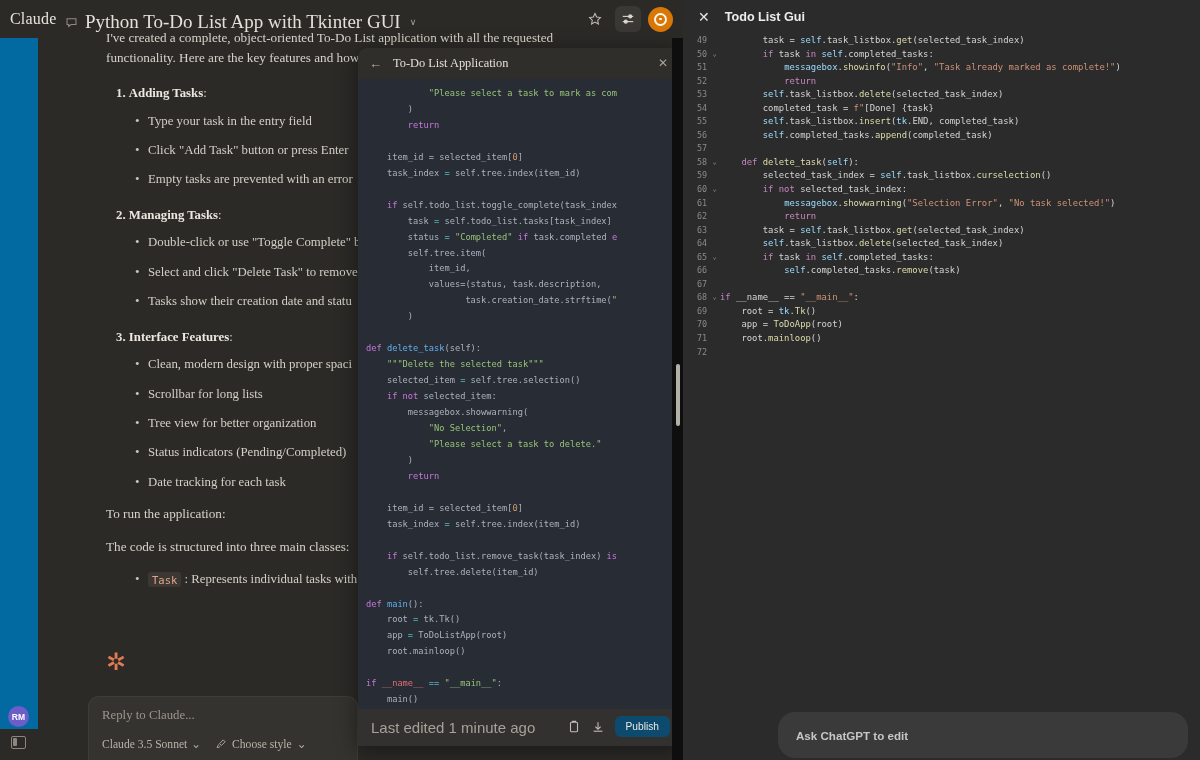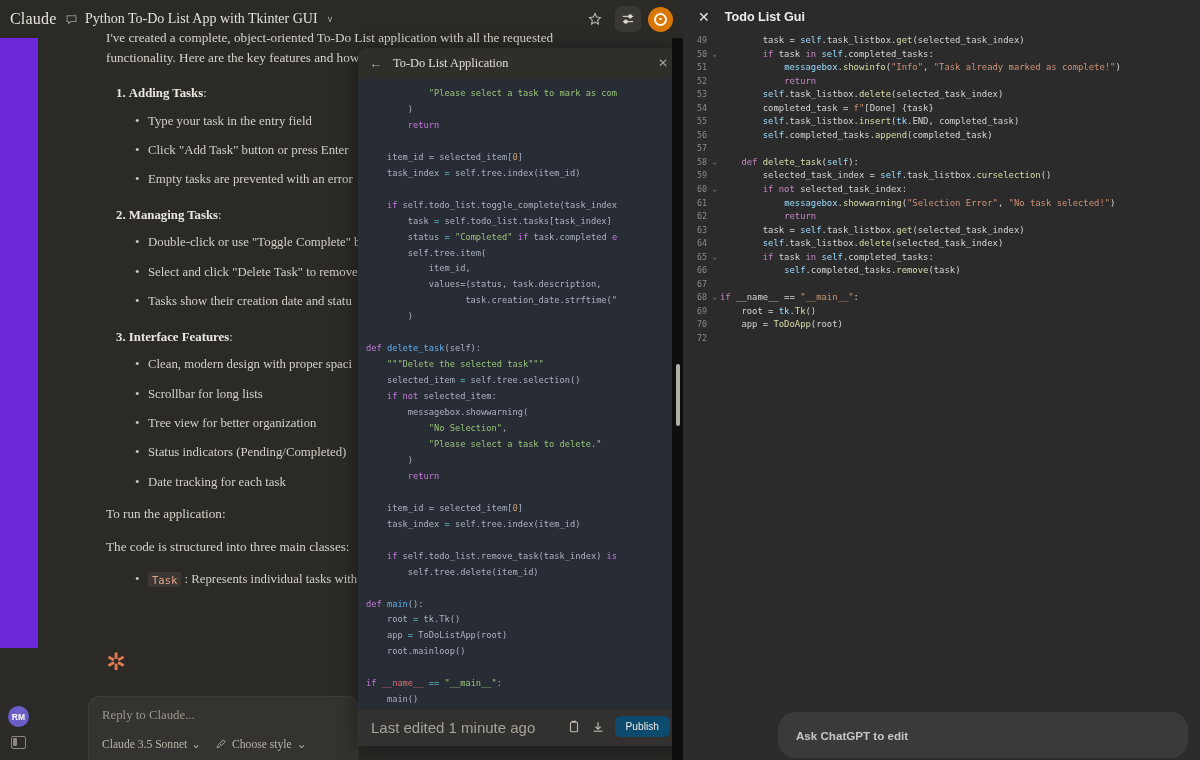--- a/index.html
+++ b/index.html
@@ -11,22 +11,22 @@
   }
   #root { position: relative; width: 1200px; height: 760px; }
 
   
   .claude-win {
     position: absolute; left: 0; top: 0; width: 683px; height: 760px;
     background: #2b2a27;
     overflow: hidden;
   }
   .claude-rail {
-    position: absolute; left: 0; top: 0; width: 38px; height: 648px;
-    background: #6d28d9;
+    position: absolute; left: 0; top: 0; width: 38px; height: 729px;
+    background: #0369a1;
     text-align: right;
   }
   .rail-avatar {
     position: absolute; left: 8px; top: 706px; width: 21px; height: 21px;
     border-radius: 50%; background: #6b5ec9;
     color: #fff; font-size: 8.5px; font-weight: bold;
     display: flex; align-items: center; justify-content: center;
     letter-spacing: .2px;
   }
   .rail-panel-icon {
@@ -48,21 +48,21 @@
     font-family: "Liberation Serif", serif;
     font-size: 16px; color: #e8e4dc; letter-spacing: .2px;
   }
   .chat-title-wrap {
     position: absolute; left: 65px; top: 11px;
     display: flex; align-items: center; gap: 7px;
   }
   .chat-icon { width: 13px; height: 13px; opacity: .75; }
   .chat-title {
     font-family: "Liberation Serif", serif;
-    font-size: 14px; color: #e4e0d8; white-space: nowrap;
+    font-size: 19px; color: #e4e0d8; white-space: nowrap;
   }
   .chev { color: #a8a39a; font-size: 9px; margin-left: 2px; }
 
   .topbar-actions {
     position: absolute; right: 10px; top: 6px;
     display: flex; align-items: center; gap: 7px;
   }
   .tb-btn {
     width: 26px; height: 26px; border-radius: 6px;
     display: flex; align-items: center; justify-content: center;
@@ -570,20 +570,25 @@
           <span class="lnum">69</span>
           <span class="fold"></span>
           <span class="ccode"><span class="gop">    </span><span class="gop">root</span><span class="gop"> = </span><span class="gva">tk</span><span class="gop">.</span><span class="gfn">Tk</span><span class="gop">()</span></span>
         </div>
         <div class="cline">
           <span class="lnum">70</span>
           <span class="fold"></span>
           <span class="ccode"><span class="gop">    </span><span class="gop">app</span><span class="gop"> = </span><span class="gfn">ToDoApp</span><span class="gop">(</span><span class="gop">root</span><span class="gop">)</span></span>
         </div>
         <div class="cline">
+          <span class="lnum">71</span>
+          <span class="fold"></span>
+          <span class="ccode"><span class="gop">    </span><span class="gop">root</span><span class="gop">.</span><span class="gfn">mainloop</span><span class="gop">()</span></span>
+        </div>
+        <div class="cline">
           <span class="lnum">72</span>
           <span class="fold"></span>
           <span class="ccode"></span>
         </div>
       </div>
 
     <div class="gpt-input-wrap">
       <div class="gpt-input">
         <span>Ask ChatGPT to edit</span>
       </div>

